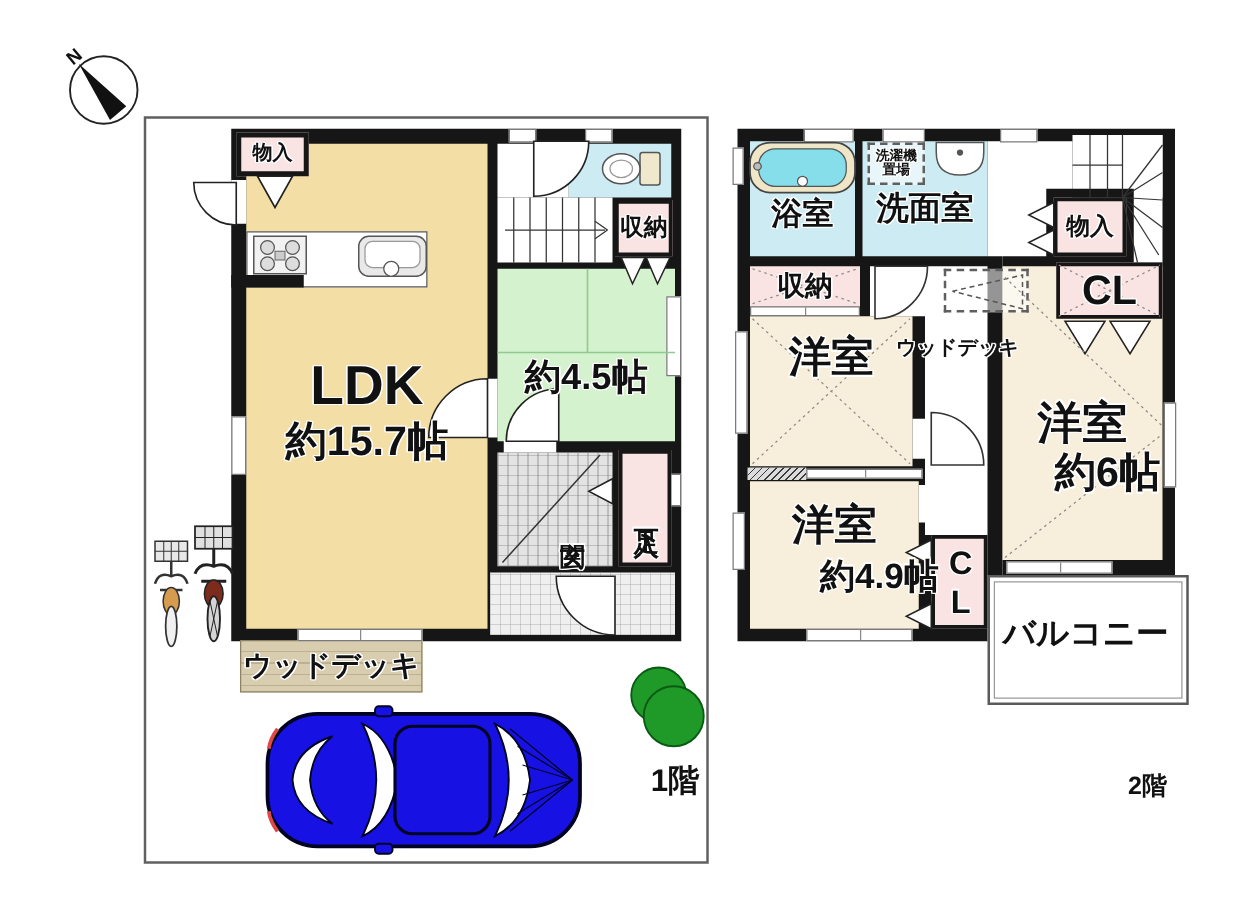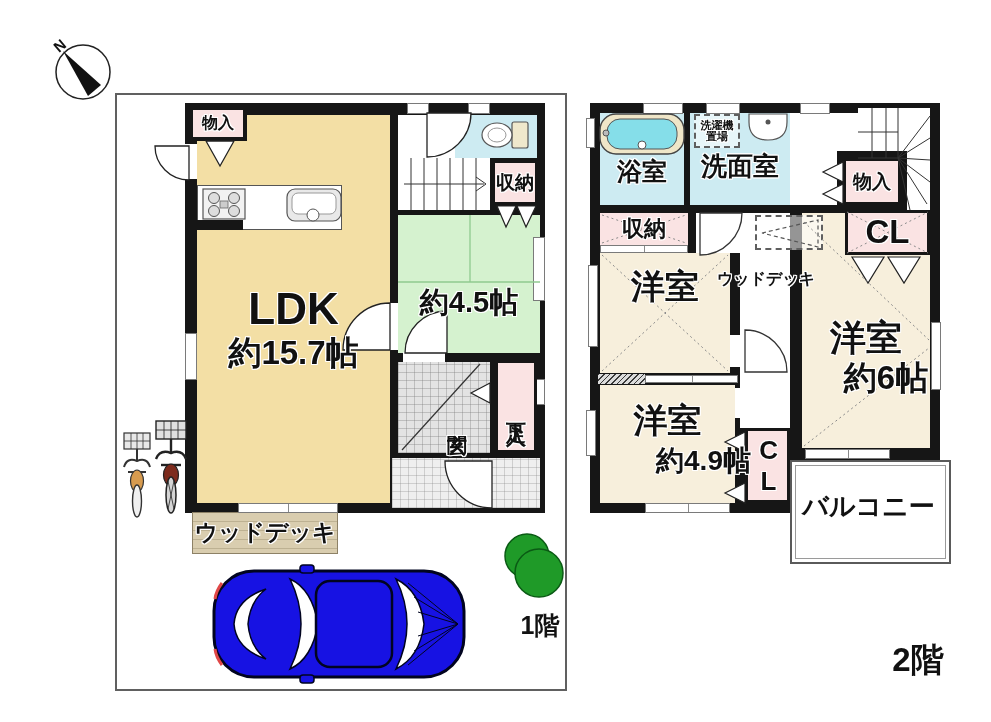--- a/index.html
+++ b/index.html
@@ -279,15 +279,15 @@
   <div class="lbl" style="left:845px;top:212px;width:85px;height:41px;font-size:33px;">CL</div>
   <div class="lbl" style="left:600px;top:214px;width:88px;height:30px;font-size:22px;">収納</div>
   <div class="lbl" style="left:710px;top:269px;width:112px;height:20px;font-size:16px;">ウッドデッキ</div>
   <div class="lbl" style="left:600px;top:268px;width:130px;height:38px;font-size:34px;">洋室</div>
   <div class="lbl" style="left:802px;top:318px;width:128px;height:40px;font-size:36px;">洋室</div>
   <div class="lbl" style="left:802px;top:360px;width:128px;height:36px;font-size:33px;margin-left:20px;">約6帖</div>
   <div class="lbl" style="left:600px;top:402px;width:135px;height:38px;font-size:34px;">洋室</div>
   <div class="lbl" style="left:600px;top:444px;width:135px;height:34px;font-size:28px;margin-left:36px;">約4.9帖</div>
   <div class="lbl vtext" style="left:752px;top:436px;width:32px;height:60px;font-size:26px;">CL</div>
   <div class="lbl" style="left:790px;top:492px;width:157px;height:30px;font-size:26px;">バルコニー</div>
-  <div class="lbl" style="left:878px;top:644px;width:80px;height:32px;font-size:33px;">2階</div>
+  <div class="lbl" style="left:878px;top:613px;width:80px;height:32px;font-size:20px;">2階</div>
 
 </div>
 
 </body></html>

